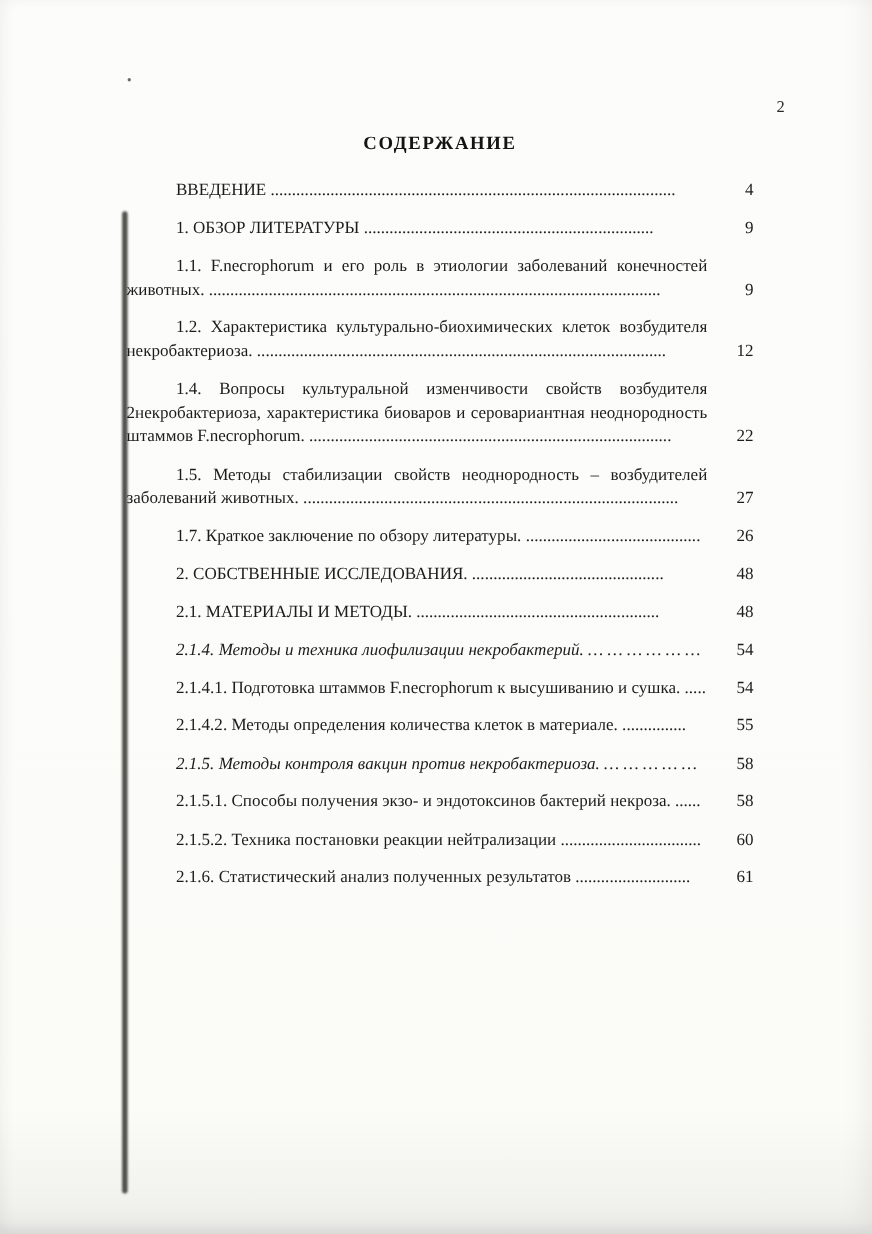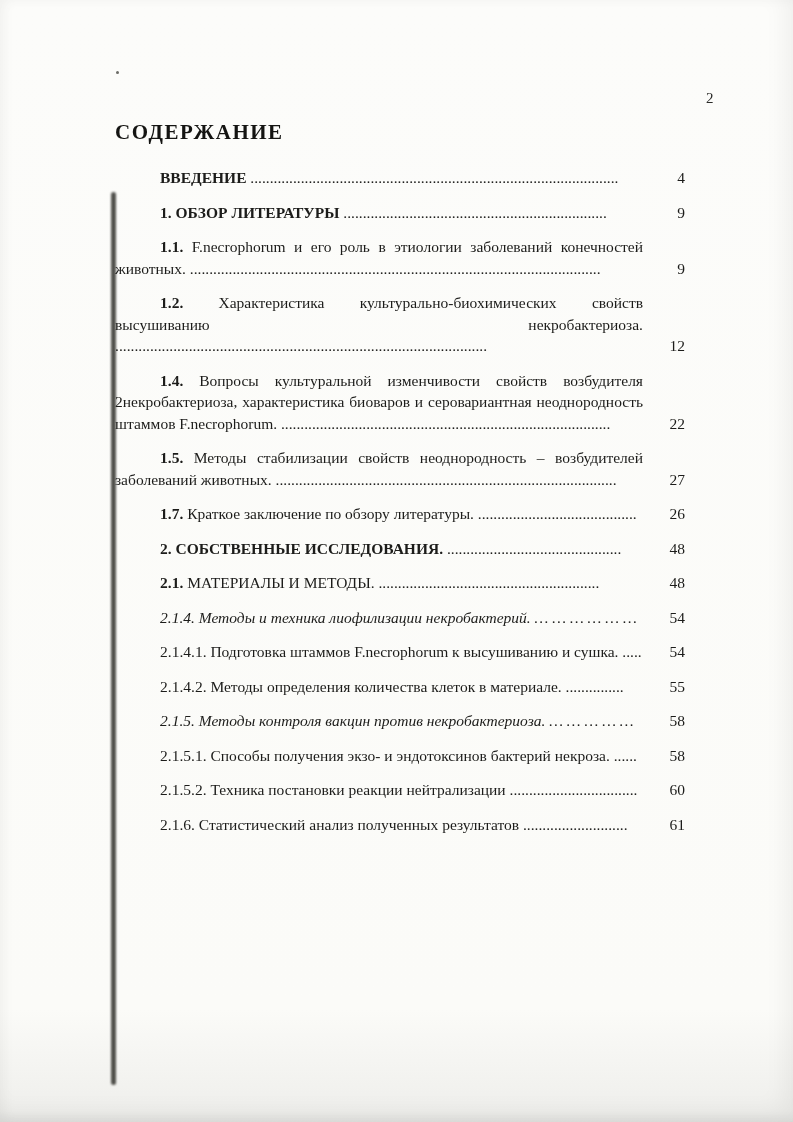--- a/index.html
+++ b/index.html
@@ -46,22 +46,22 @@
   }
   .content {
     position: absolute;
     left: 115px;
     top: 120px;
     width: 570px;
     color: #1b1b19;
     font-size: 15.5px;
   }
   .title {
-    text-align: left;
-    font-size: 21px;
+    text-align: center;
+    font-size: 17px;
     font-weight: bold;
     letter-spacing: 1.5px;
     color: #141412;
     margin-bottom: 22px;
   }
   .entry {
     position: relative;
     padding-right: 42px;
     margin-bottom: 13px;
     line-height: 21.5px;
@@ -75,37 +75,37 @@
     right: 0;
     bottom: 0;
     width: 38px;
     text-align: right;
     text-indent: 0;
     font-style: normal;
   }
   .entry.italic .num,
   .entry.italic .txt,
   .entry.italic .dots { font-style: italic; }
-  .b { font-weight: bold; }
+  .b { font-weight: normal; }
   .dots { word-break: break-all; }
 </style>
 </head>
 <body>
 
 <div class="sheet">
   <div class="speck"></div>
   <div class="binding-shadow"></div>
   <div class="page-number">2</div>
   <div class="content">
     <h1 class="title">СОДЕРЖАНИЕ</h1>
     <div id="toc-list">
         <div class="entry section"><span class="txt b">ВВЕДЕНИЕ </span><span class="dots">...............................................................................................</span><span class="pg">4</span></div>
         <div class="entry section"><span class="num b">1. </span><span class="txt b">ОБЗОР  ЛИТЕРАТУРЫ </span><span class="dots">....................................................................</span><span class="pg">9</span></div>
         <div class="entry"><span class="num b">1.1. </span><span class="txt">F.necrophorum и его роль в этиологии заболеваний конечностей животных. </span><span class="dots">..........................................................................................................</span><span class="pg">9</span></div>
-        <div class="entry"><span class="num b">1.2. </span><span class="txt">Характеристика культурально-биохимических свойств высушиванию некробактериоза. </span><span class="dots">................................................................................................</span><span class="pg">12</span></div>
+        <div class="entry"><span class="num b">1.2. </span><span class="txt">Характеристика культурально-биохимических клеток возбудителя некробактериоза. </span><span class="dots">................................................................................................</span><span class="pg">12</span></div>
         <div class="entry"><span class="num b">1.4. </span><span class="txt">Вопросы культуральной изменчивости свойств возбудителя 2некробактериоза, характеристика биоваров и серовариантная неоднородность штаммов F.necrophorum. </span><span class="dots">.....................................................................................</span><span class="pg">22</span></div>
         <div class="entry"><span class="num b">1.5. </span><span class="txt">Методы стабилизации свойств неоднородность – возбудителей заболеваний животных. </span><span class="dots">........................................................................................</span><span class="pg">27</span></div>
         <div class="entry"><span class="num b">1.7. </span><span class="txt">Краткое заключение по обзору литературы. </span><span class="dots">.........................................</span><span class="pg">26</span></div>
         <div class="entry section"><span class="num b">2. </span><span class="txt b">СОБСТВЕННЫЕ  ИССЛЕДОВАНИЯ. </span><span class="dots">.............................................</span><span class="pg">48</span></div>
         <div class="entry"><span class="num b">2.1. </span><span class="txt">МАТЕРИАЛЫ И МЕТОДЫ. </span><span class="dots">.........................................................</span><span class="pg">48</span></div>
         <div class="entry italic"><span class="num">2.1.4. </span><span class="txt">Методы и техника лиофилизации некробактерий. </span><span class="dots">… … … … … …</span><span class="pg">54</span></div>
         <div class="entry"><span class="num">2.1.4.1. </span><span class="txt">Подготовка штаммов F.necrophorum  к высушиванию и сушка. </span><span class="dots">.....</span><span class="pg">54</span></div>
         <div class="entry"><span class="num">2.1.4.2. </span><span class="txt">Методы определения количества клеток в материале. </span><span class="dots">...............</span><span class="pg">55</span></div>
         <div class="entry italic"><span class="num">2.1.5. </span><span class="txt">Методы контроля вакцин против некробактериоза. </span><span class="dots">… … … … …</span><span class="pg">58</span></div>
         <div class="entry"><span class="num">2.1.5.1. </span><span class="txt">Способы получения экзо- и эндотоксинов бактерий некроза. </span><span class="dots">......</span><span class="pg">58</span></div>

